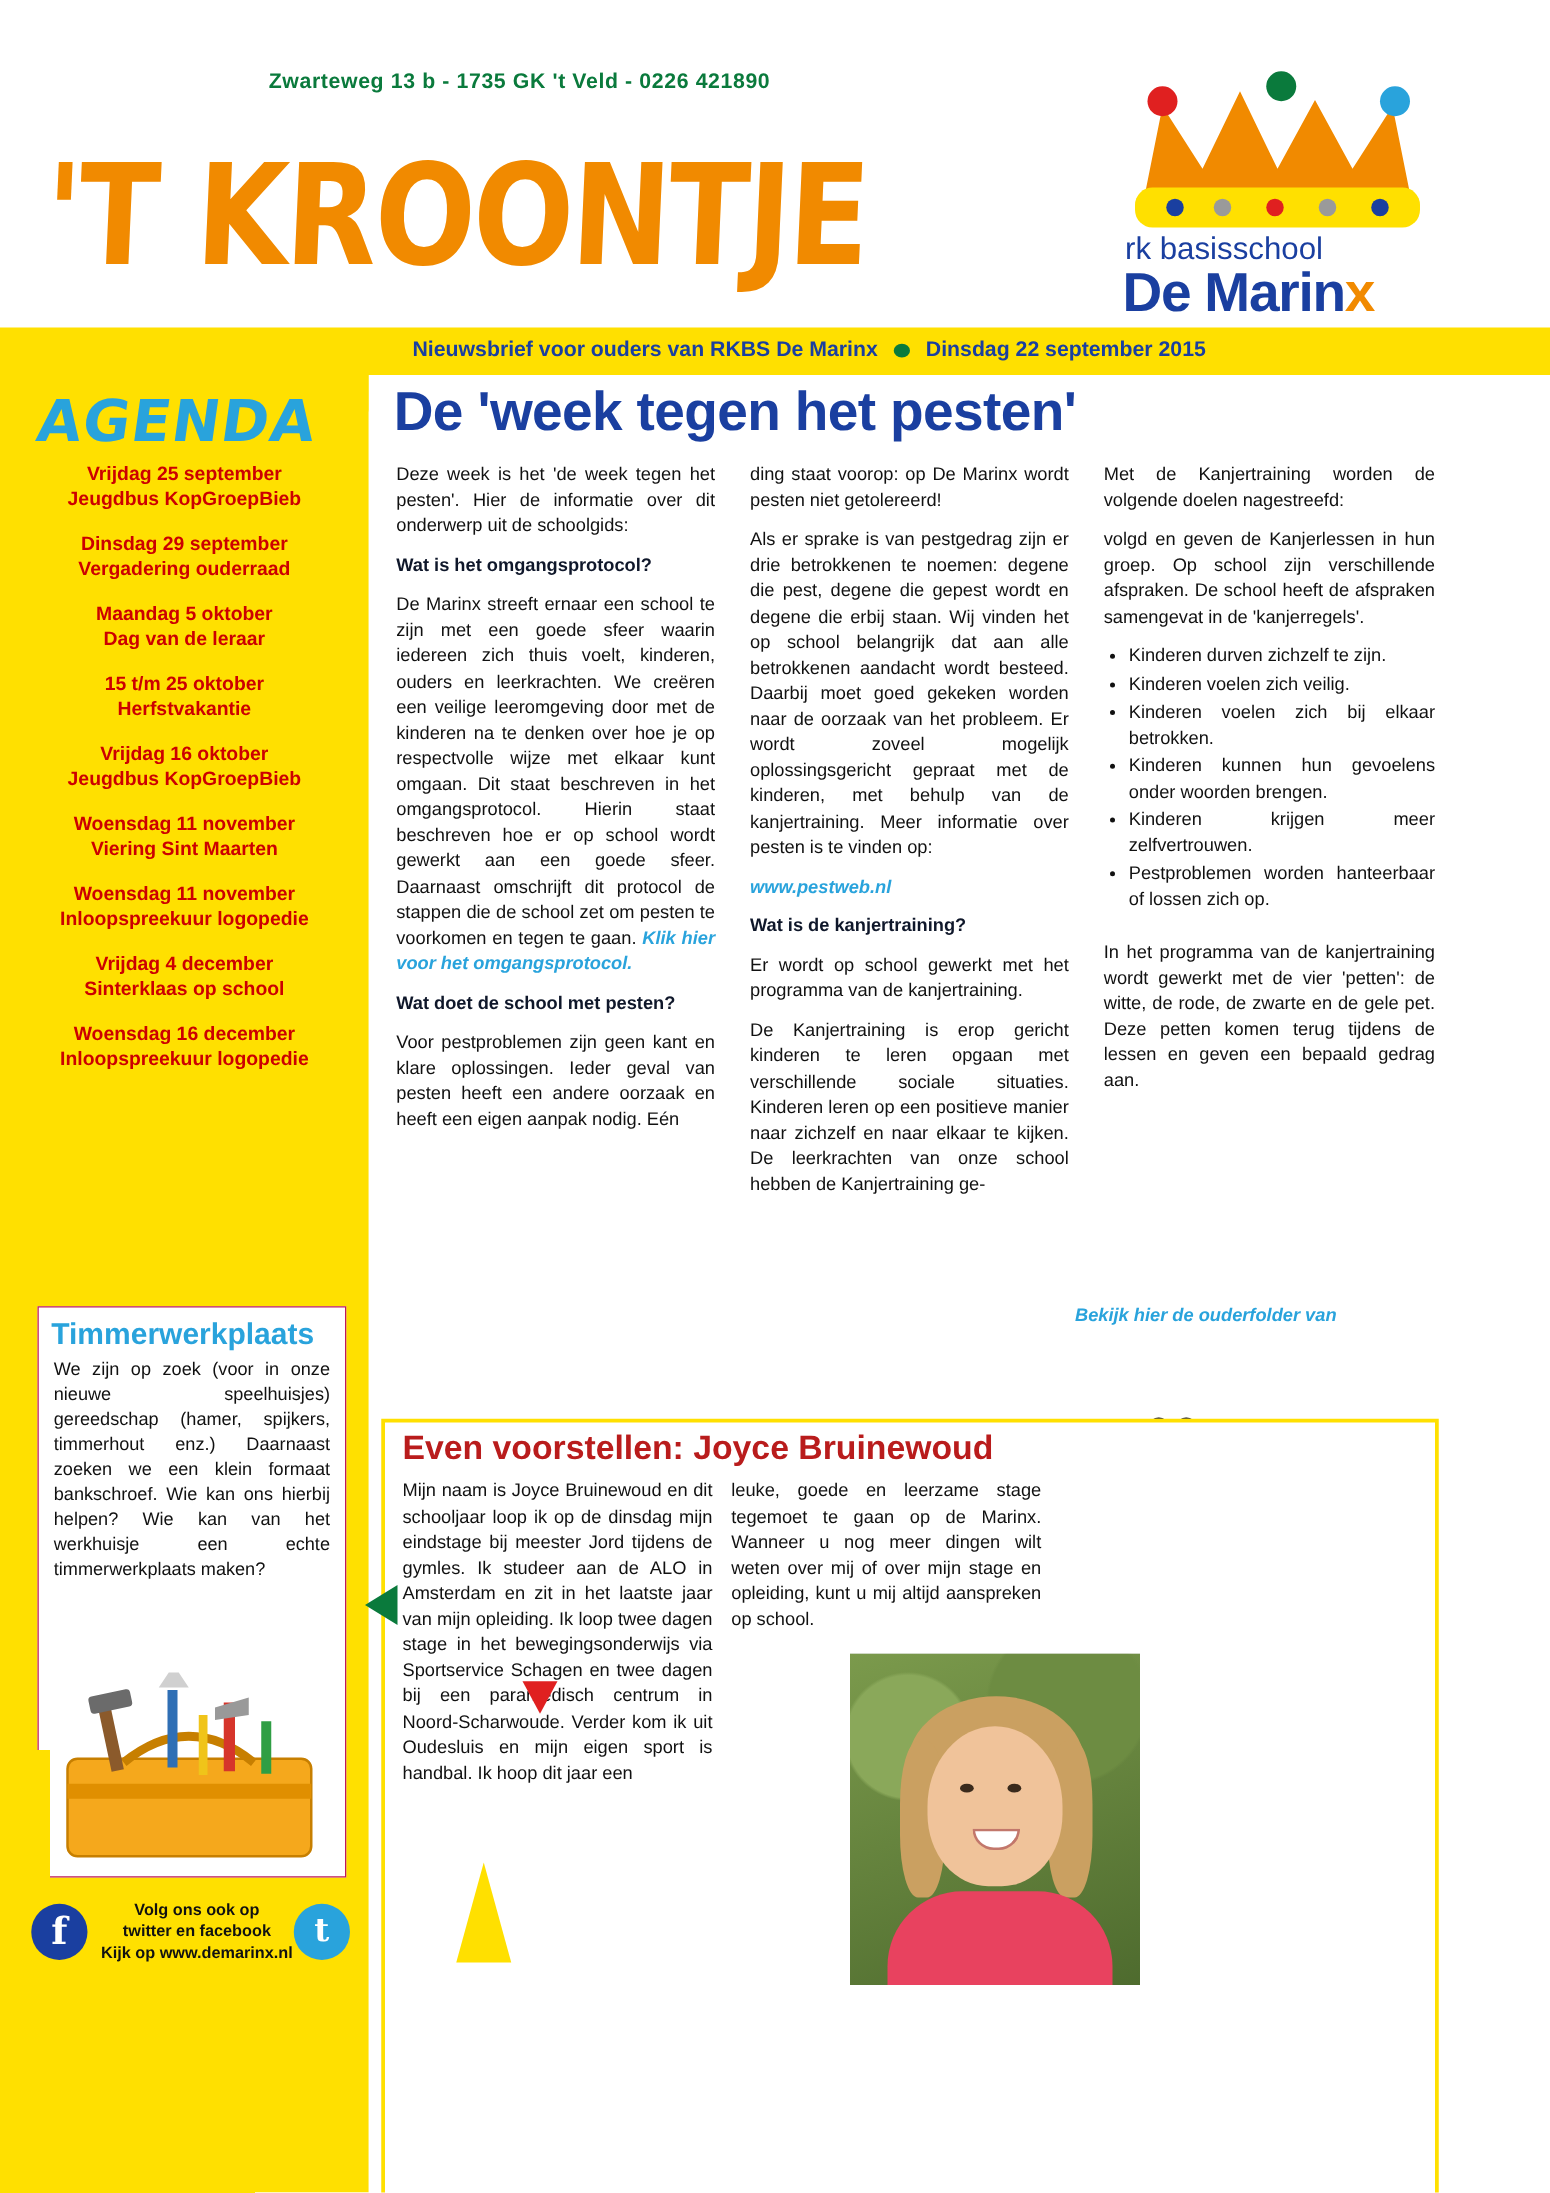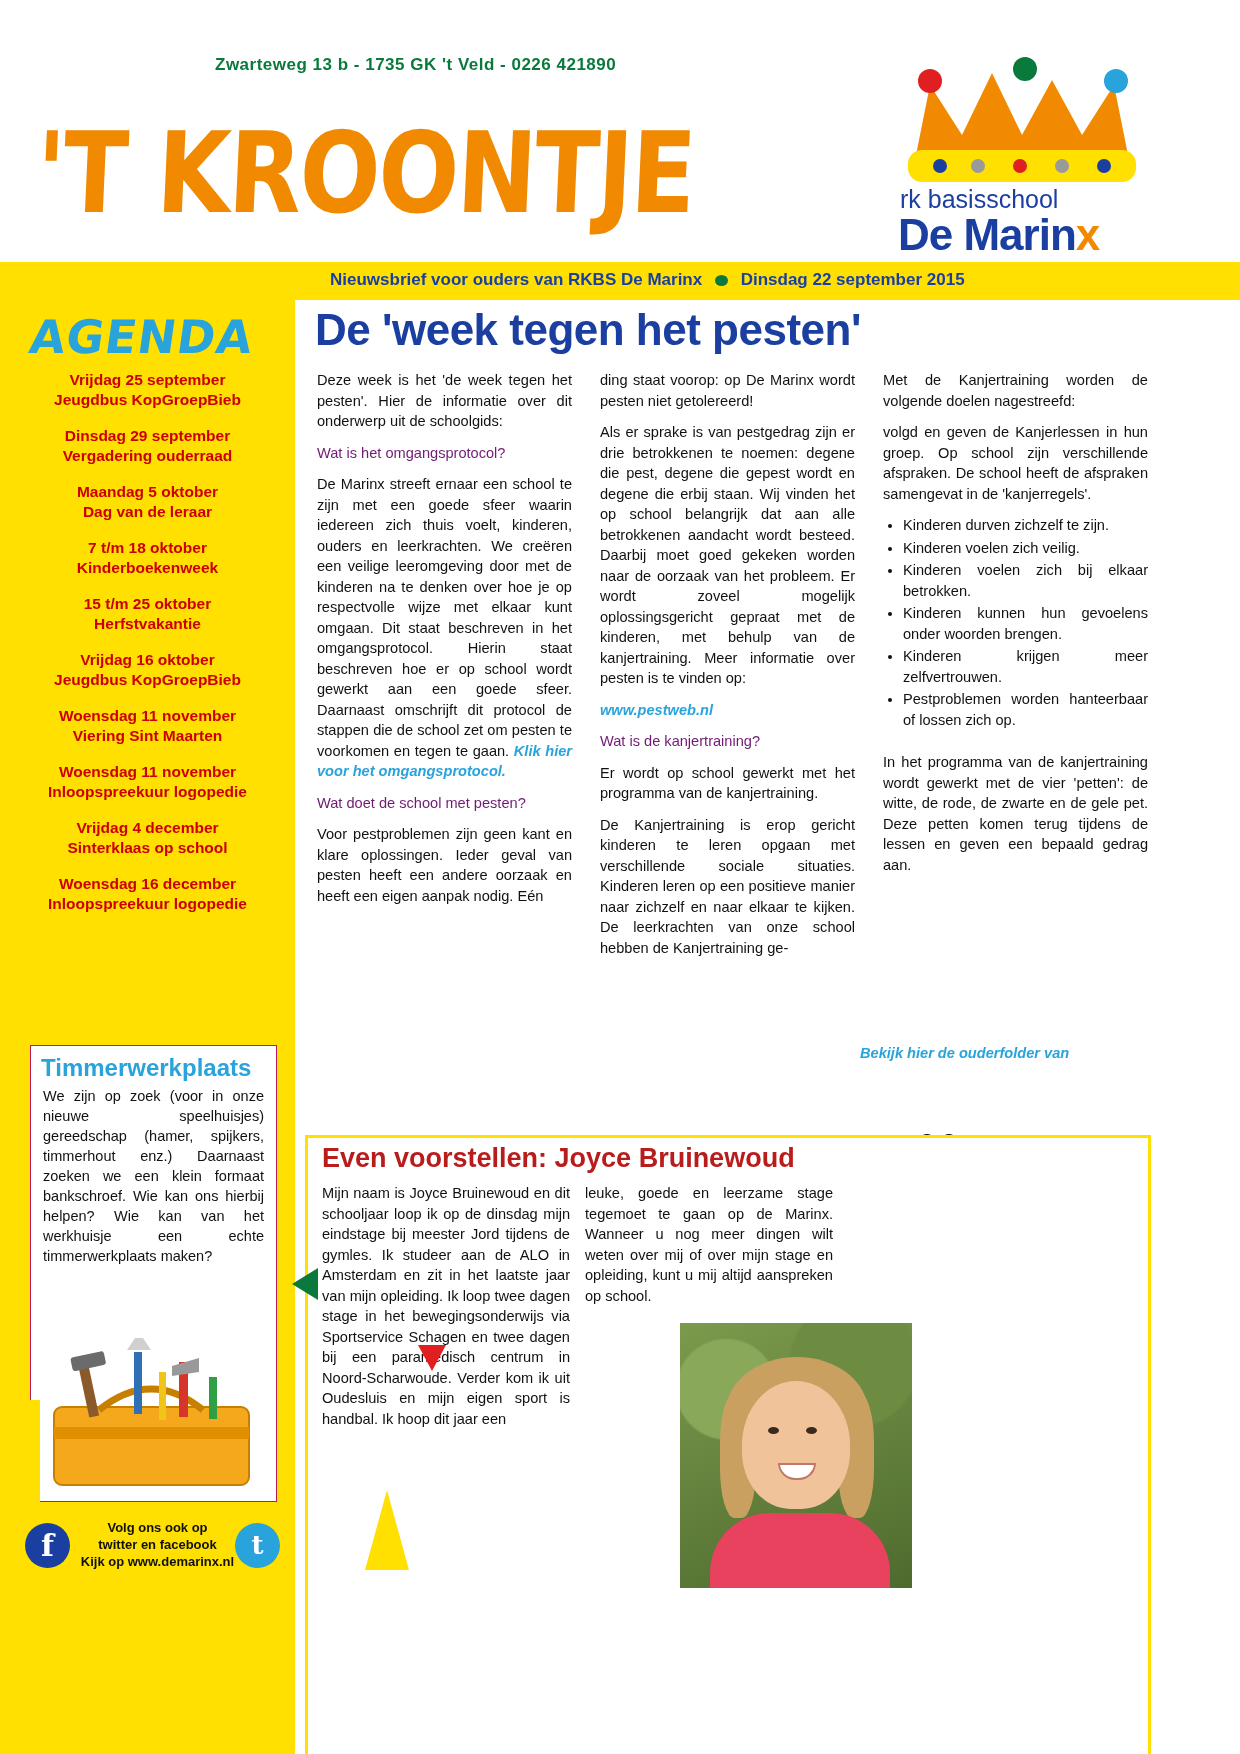--- a/index.html
+++ b/index.html
@@ -120,21 +120,21 @@
   }
   .col{
     position:absolute;top:0;width:255px;
     font-size:14.6px;line-height:20.5px;color:#111;text-align:justify;
     -webkit-hyphens:auto;hyphens:auto;
   }
   .col.c1{left:0;}
   .col.c2{left:283px;}
   .col.c3{left:566px;width:265px;}
   .col p{margin:0 0 11px 0;}
-  .sub{font-weight:normal;color:#701a75;margin:0 0 2px 0;}
+  .sub{font-weight:bold;color:#0f172a;margin:0 0 2px 0;}
   .link{color:#29a3dc;font-style:italic;font-weight:bold;}
   .bullets{margin:0;padding-left:20px;}
   .bullets li{margin-bottom:2px;}
 
   
   .voorstellen{
     position:absolute;left:305px;top:1135px;width:840px;height:619px;
     border:3px solid #ffe000;background:#fff;
   }
   .voorstellen-title{
@@ -250,24 +250,20 @@
         <div>Vrijdag 25 september</div>
         <div>Jeugdbus KopGroepBieb</div>
       </div>
       <div class="agenda-item">
         <div>Dinsdag 29 september</div>
         <div>Vergadering ouderraad</div>
       </div>
       <div class="agenda-item">
         <div>Maandag 5 oktober</div>
         <div>Dag van de leraar</div>
-      </div>
-      <div class="agenda-item">
-        <div>7 t/m 18 oktober</div>
-        <div>Kinderboekenweek</div>
       </div>
       <div class="agenda-item">
         <div>15 t/m 25 oktober</div>
         <div>Herfstvakantie</div>
       </div>
       <div class="agenda-item">
         <div>Vrijdag 16 oktober</div>
         <div>Jeugdbus KopGroepBieb</div>
       </div>
       <div class="agenda-item">

